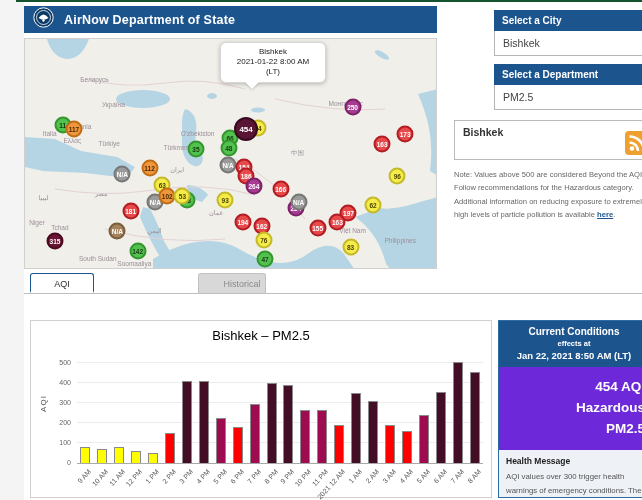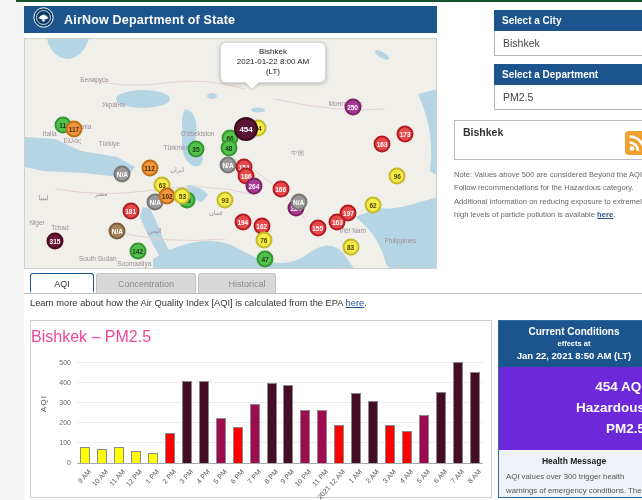--- a/index.html
+++ b/index.html
@@ -52,38 +52,38 @@
 
   
   .tabbar{position:absolute;left:0;top:271px;width:626px;height:21px;border-bottom:1px solid #bfbfbf;box-sizing:border-box;}
   .tab{position:absolute;top:0;height:20px;box-sizing:border-box;font-size:9px;text-align:center;line-height:20px;background:#d8d8d8;color:#8a8a8a;border:1px solid #c2c2c2;border-bottom:none;border-radius:3px 3px 0 0;}
   .tab.active{background:#fff;color:#2b2b2b;border:1px solid #1c558e;border-bottom:2px solid #fff;z-index:2;}
   .learn{position:absolute;left:6px;top:296px;font-size:9.3px;color:#333;}
   .learn a{color:#1c558e;}
 
   
   .chartpanel{position:absolute;left:6px;top:318px;width:462px;height:178px;background:#fff;border:1px solid #d0d0d0;box-sizing:border-box;}
-  .ctitle{position:absolute;left:0;top:7px;width:100%;font-size:16px;color:#ec4899;}
+  .ctitle{position:absolute;left:0;top:7px;width:100%;text-align:center;font-size:13px;color:#000000;}
   .plot{position:absolute;left:46px;top:30px;width:406px;height:112px;border-bottom:1px solid #a9a9a9;}
   .grid{position:absolute;left:0;width:100%;height:1px;background:#ececec;}
   .bar{position:absolute;bottom:0;width:10px;box-sizing:border-box;border:1px solid #8a8a8a;border-bottom:none;}
   .ytick{position:absolute;width:26px;text-align:right;font-size:7px;color:#666;}
   .ylab{position:absolute;left:4px;top:78px;font-size:8px;color:#555;transform:rotate(-90deg);letter-spacing:1px;}
   .xlab{position:absolute;white-space:nowrap;font-size:7px;color:#555;transform:translateX(-100%) rotate(-48deg);transform-origin:100% 0;}
 
   
   .curpanel{position:absolute;left:474px;top:318px;width:152px;height:178px;border:1px solid #2d6ca2;box-sizing:border-box;background:#eef1f6;}
   .curhead{background:#1c558e;color:#fff;text-align:center;padding:5px 4px 6px;}
   .curhead .t1{font-size:10px;font-weight:bold;}
   .curhead .t2{font-size:7.5px;font-weight:bold;margin-top:2px;}
   .curhead .t3{font-size:9.5px;font-weight:bold;margin-top:2px;}
   .curaqi{background:#6d28d9;color:#fff;text-align:right;padding:10px 4px;}
   .curaqi div{font-size:13.5px;font-weight:bold;line-height:1.55;}
   .curhealth{padding:4px 7px;}
-  .curhealth .ht{font-size:8.5px;font-weight:bold;color:#222;text-align:center;margin:2px 0 4px;}
+  .curhealth .ht{font-size:8.5px;font-weight:bold;color:#222;text-align:left;margin:2px 0 4px;}
   .curhealth .hb{font-size:7.8px;color:#555;line-height:1.8;}
 
   .scrolltrack{position:absolute;right:0;top:0;width:8px;height:500px;background:#ececec;}
   .scrollthumb{position:absolute;right:1px;top:2px;width:6px;height:160px;background:#c6c6c6;border-radius:3px;}
 </style>
 </head>
 <body>
 
 <div id="page">
   <div id="content">
@@ -222,27 +222,23 @@
         <path d="M4.5 5.5 a14.5 14.5 0 0 1 14.5 14.5" fill="none" stroke="#fff" stroke-width="2.6"></path>
       </svg>
     </div>
 
     <div class="note">
       <span>Note: Values above 500 are considered Beyond the AQI. Follow recommendations for the Hazardous category. Additional information on reducing exposure to extremely high levels of particle pollution is available </span><a href="#">here</a><span>.</span>
     </div>
 
     <div class="tabbar">
       <div class="tab active" style="left:6px;width:64px;">AQI</div>
-      <div class="tab" style="left:72px;width:100px;">Concentration</div>
-      <div class="tab" style="left:174px;width:78px;padding-left:20px;">Historical</div>
-    </div>
-
-    <div class="learn">
-      <span>Learn more about how the Air Quality Index [AQI] is calculated from the EPA </span><a href="#">here</a><span>.</span>
-    </div>
+      <div class="tab" style="left:174px;width:68px;padding-left:20px;">Historical</div>
+    </div>
+
 
     <div class="chartpanel">
       <div class="ctitle">Bishkek – PM2.5</div>
       <div class="ylab">AQI</div>
       <div class="plot" id="plot">
           <div class="grid" style="bottom: 20px;"></div>
           <div class="grid" style="bottom: 40px;"></div>
           <div class="grid" style="bottom: 60px;"></div>
           <div class="grid" style="bottom: 80px;"></div>
           <div class="grid" style="bottom: 100px;"></div>

